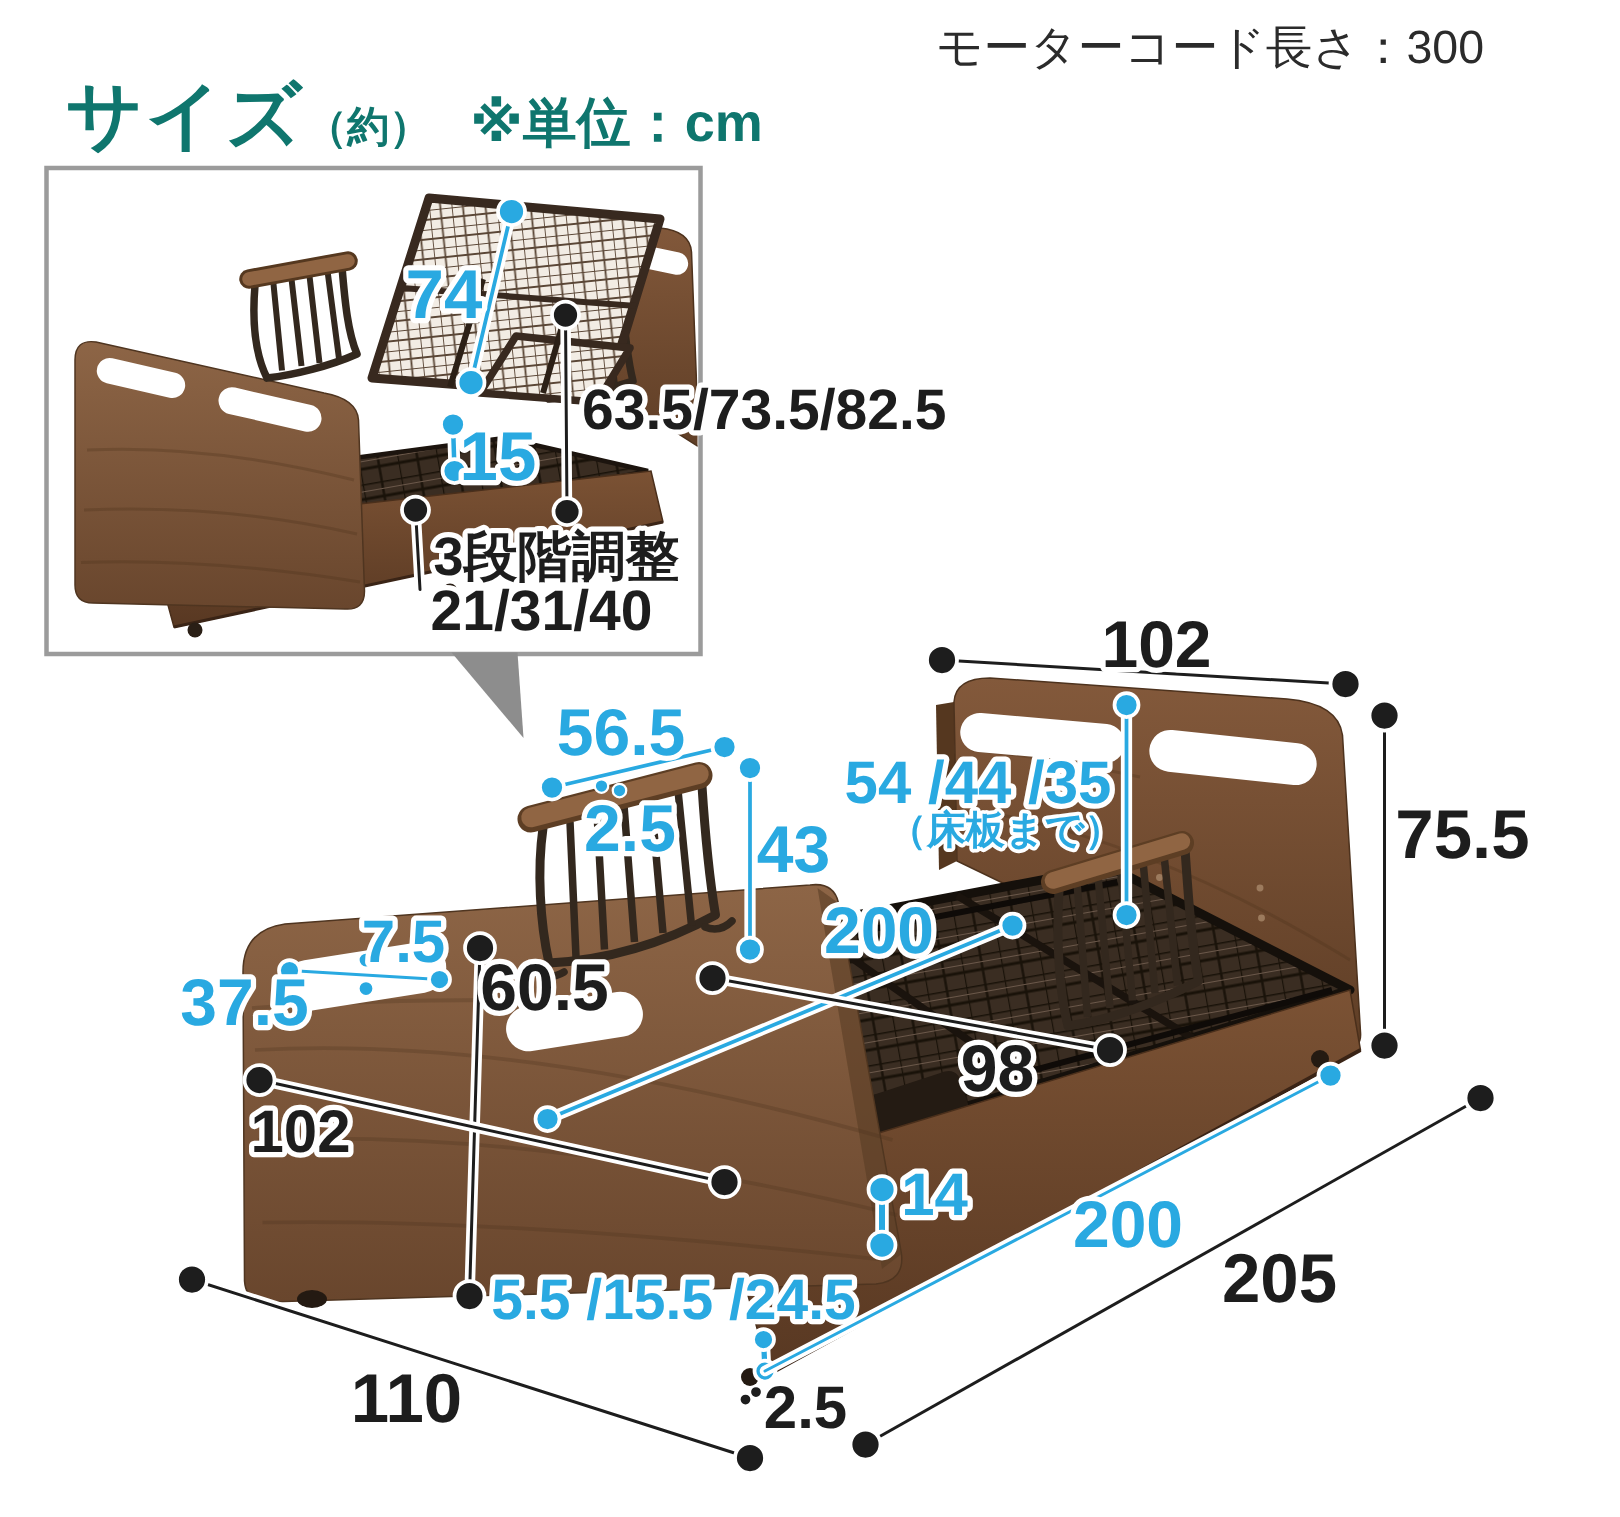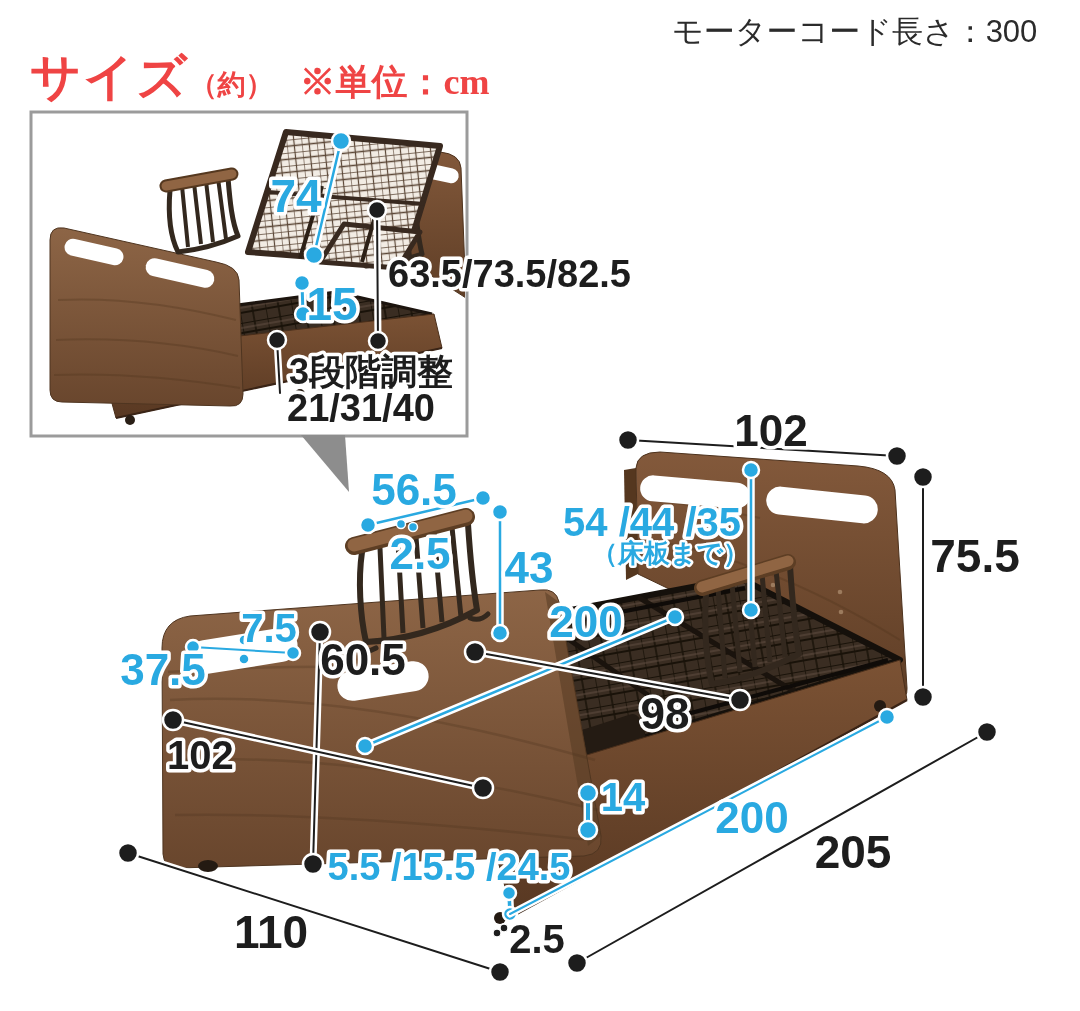--- a/index.html
+++ b/index.html
@@ -1,22 +1,22 @@
 <!DOCTYPE html>
 <html><head>
 <meta charset="utf-8">
 <style>
   html,body{margin:0;padding:0;background:#fff;}
   #page{position:relative;width:1080px;height:1011px;background:#ffffff;overflow:hidden;
         font-family:"Liberation Sans","DejaVu Sans",sans-serif;}
-  #size-title{position:absolute;left:30px;top:44px;white-space:nowrap;color:#ef4444;font-family:Liberation Serif, serif;}
+  #size-title{position:absolute;left:44px;top:44px;white-space:nowrap;color:#0f766e;}
   #size-title .t-main{font-size:50px;font-weight:700;letter-spacing:2px;}
   #size-title .t-approx{font-size:28px;font-weight:700;}
   #size-title .t-unit{font-size:36px;font-weight:700;margin-left:26px;}
-  #cord-info{position:absolute;left:672px;top:12px;color:#2b2b2b;font-size:31px;
+  #cord-info{position:absolute;left:624px;top:12px;color:#2b2b2b;font-size:31px;
              line-height:40px;font-weight:400;white-space:nowrap;}
   svg{position:absolute;left:0;top:0;}
   text{font-family:"Liberation Sans","DejaVu Sans",sans-serif;}
 </style>
 </head>
 <body>
 
 <div id="page">
 
   <div id="size-title">

